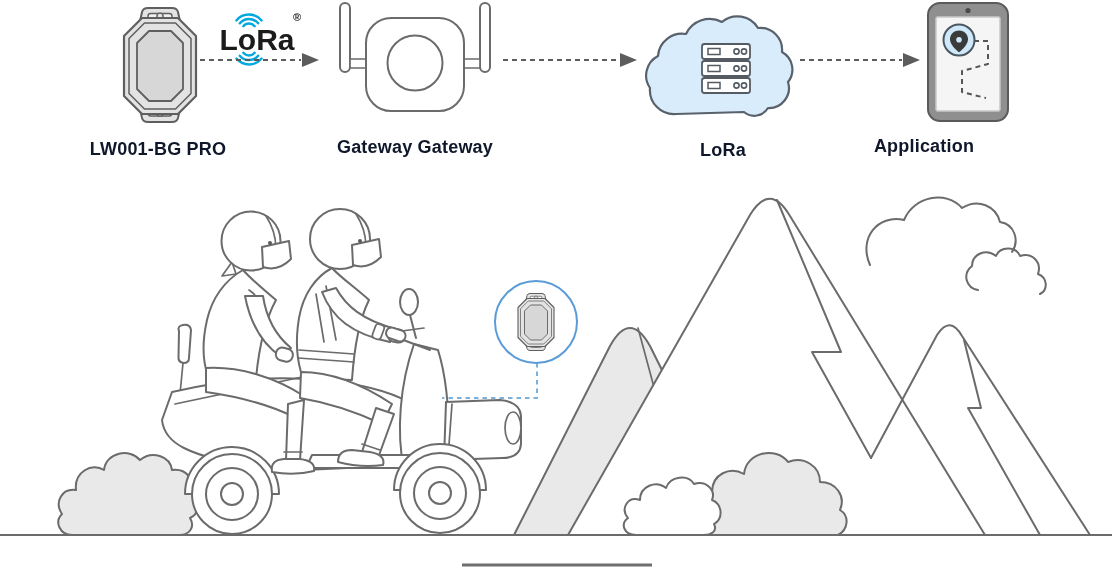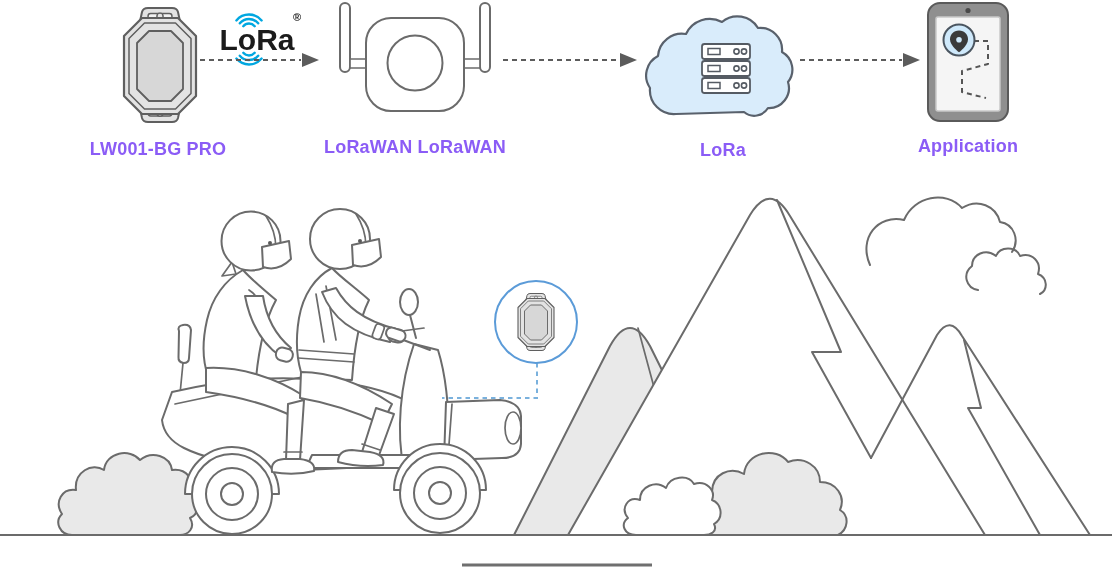--- a/index.html
+++ b/index.html
@@ -1,19 +1,19 @@
 <!DOCTYPE html>
 <html><head>
 <meta charset="utf-8">
 <style>
   html,body{margin:0;padding:0;background:#fff;}
   .canvas{position:relative;width:1112px;height:569px;background:#ffffff;overflow:hidden;
           font-family:"Liberation Sans",sans-serif;}
   .lbl{position:absolute;transform:translateX(-50%);font-size:18px;font-weight:600;
-       color:#8b5cf6;letter-spacing:.2px;white-space:nowrap;}
+       color:#0f172a;letter-spacing:.2px;white-space:nowrap;}
   svg{position:absolute;left:0;top:0;}
   .ln{stroke:#6b6b6b;stroke-width:2;fill:none;stroke-linecap:round;stroke-linejoin:round;}
   .fw{fill:#ffffff;}
   .fg{fill:#e9e9e9;}
   .thin{stroke-width:1.7;}
   .lora-arc{stroke:#00a7e0;stroke-width:2.4;fill:none;stroke-linecap:round;}
   .dash{stroke:#5c5c5c;stroke-width:2;fill:none;stroke-dasharray:5 4;}
   .bdash{stroke:#7ab1dd;stroke-width:2;fill:none;stroke-dasharray:4.5 4;}
   .logo-text{font-family:"Liberation Sans",sans-serif;font-weight:bold;fill:#1b1b1b;}
 </style>
@@ -207,17 +207,17 @@
     <circle cx="536" cy="322" r="41" fill="#ffffff" stroke="#5b9bd8" stroke-width="2"></circle>
     <g>
       <use href="#tracker" transform="translate(518,291.5) scale(0.5)"></use>
     </g>
   </g>
 
   <path d="M 462,565 H 652" stroke="#6f6f6f" stroke-width="3" fill="none"></path>
 </svg>
 
 <div class="lbl" style="left:158px;top:139px">LW001-BG PRO</div>
-<div class="lbl" style="left:415px;top:137px">LoRaWAN LoRaWAN</div>
+<div class="lbl" style="left:415px;top:137px">Gateway Gateway</div>
 <div class="lbl" style="left:723px;top:140px">LoRa</div>
-<div class="lbl" style="left:968px;top:136px">Application</div>
+<div class="lbl" style="left:924px;top:136px">Application</div>
 
 </div>
 
 </body></html>

